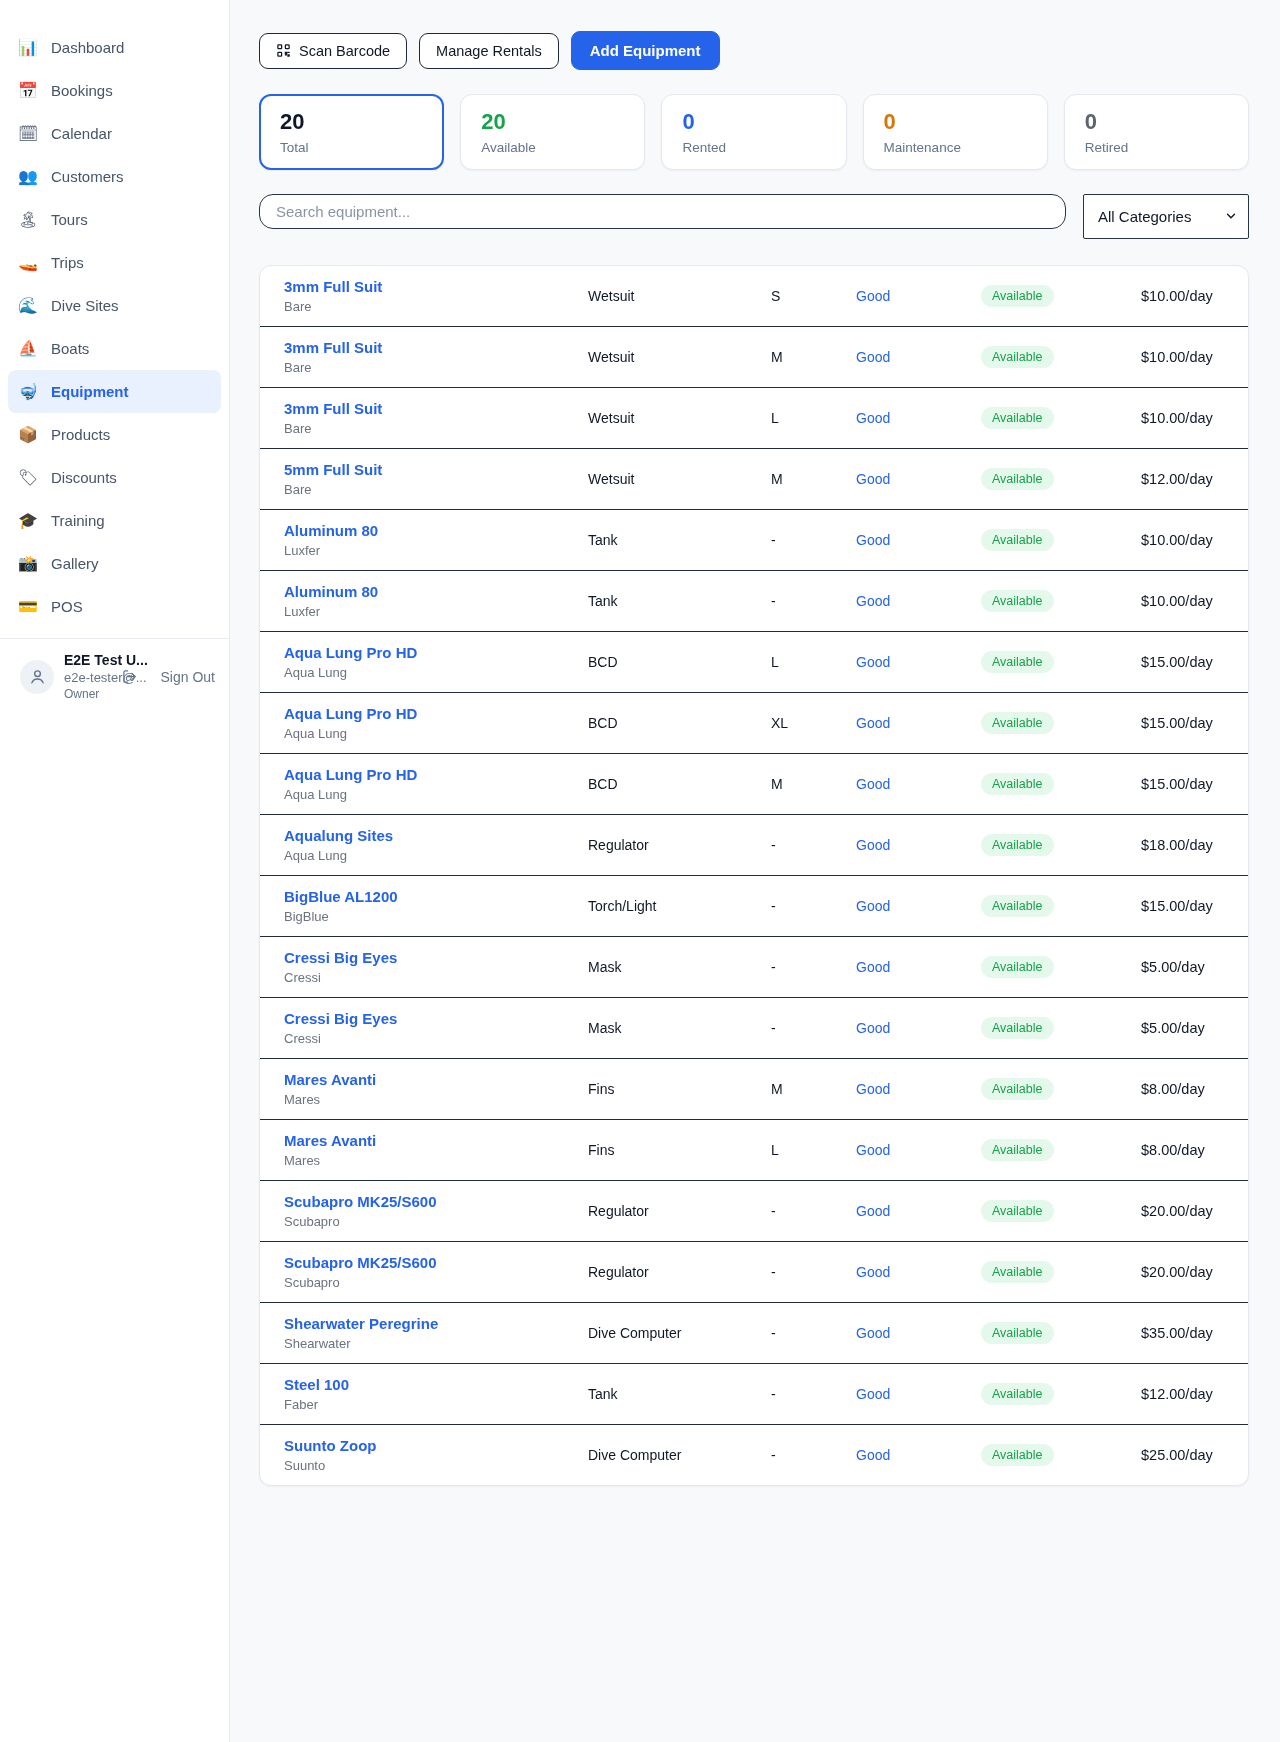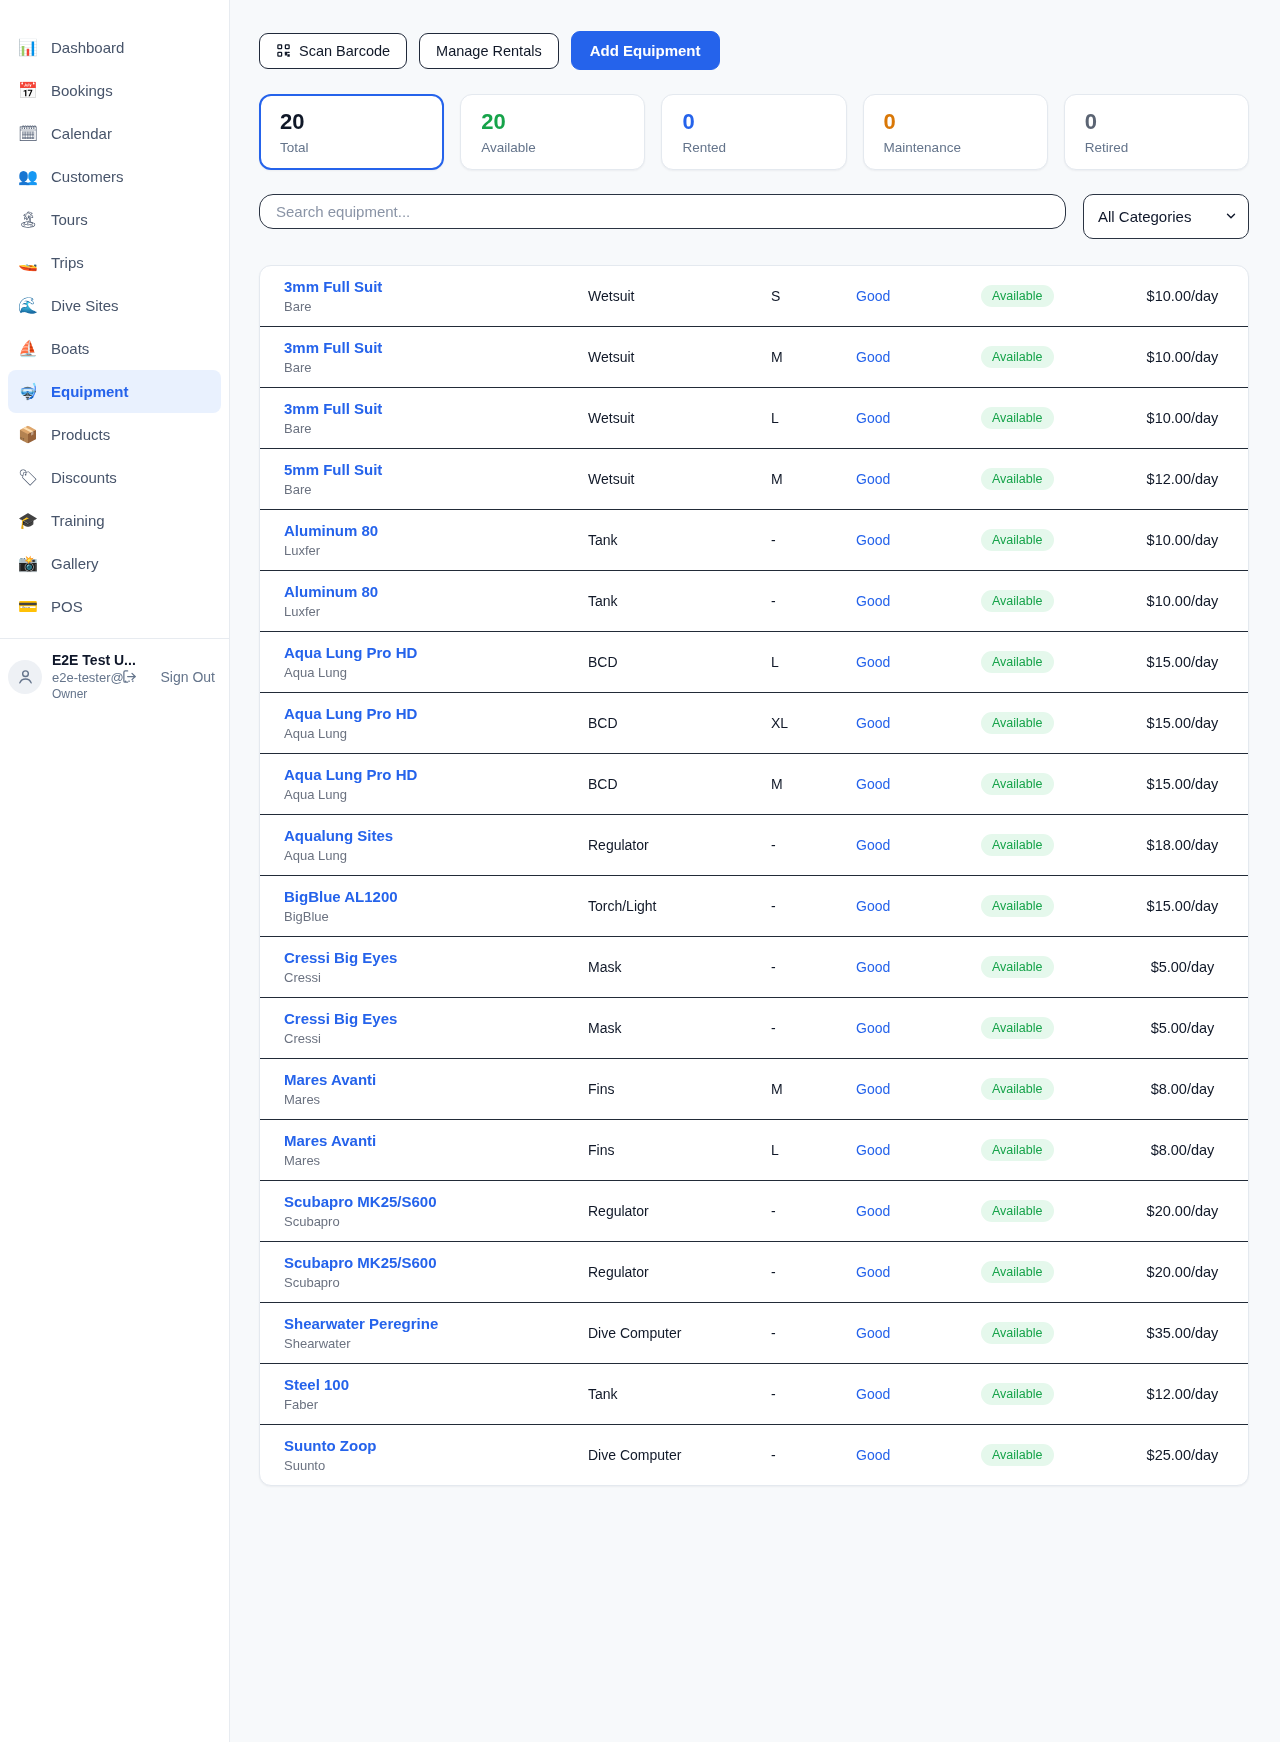--- a/index.html
+++ b/index.html
@@ -24,21 +24,21 @@
   .brand-domain { font-size:12.5px; color:#64748b; margin-top:5px; }
   .nav { padding:10px 8px 4px 8px; }
   .nav-item {
     display:flex; align-items:center; gap:13px;
     height:43px; padding:0 10px; border-radius:8px;
     color:#47546a; font-size:15px; cursor:pointer;
   }
   .nav-item .icon { width:20px; text-align:center; font-size:16px; line-height:1; }
   .nav-item.active { background:#e9f1fe; color:#2563eb; font-weight:600; }
   .side-divider { border-top:1px solid #e7ebf0; margin-top:6px; }
-  .user-row { display:flex; align-items:center; gap:10px; padding:13px 14px 13px 8px; }
+  .user-row { display:flex; align-items:center; gap:10px; padding:13px 14px 13px 20px; }
   .avatar {
     width:34px; height:34px; border-radius:50%;
     background:#eef1f5; display:flex; align-items:center; justify-content:center;
     flex:0 0 34px;
   }
   .user-meta { min-width:0; }
   .user-name { font-size:14px; font-weight:700; color:#0f172a; white-space:nowrap; }
   .user-email { font-size:13px; color:#64748b; margin-top:2px; white-space:nowrap; }
   .user-role { font-size:12px; color:#64748b; margin-top:2px; }
   .signout {
@@ -79,21 +79,21 @@
   .filter-row { display:flex; gap:17px; margin-bottom:26px; }
   .search-input {
     flex:1; height:35px; border:1.5px solid #2a3342; border-radius:14px;
     padding:0 16px; font-size:15px; color:#101828; background:#fff; outline:none;
     font-family:"Liberation Sans", sans-serif;
   }
   .search-input::placeholder { color:#8a94a6; }
   .select-wrap { position:relative; width:166px; flex:0 0 166px; }
   .select-wrap select {
     width:100%; height:45px; appearance:none; -webkit-appearance:none;
-    border:1.5px solid #2a3342; border-radius:10px; background:#fff;
+    border:1.5px solid #2a3342; border-radius:2px; background:#fff;
     padding:0 32px 0 14px; font-size:15px; font-weight:500; color:#0f172a;
     font-family:"Liberation Sans", sans-serif; cursor:pointer;
   }
   .select-chevron { position:absolute; right:11px; top:15px; pointer-events:none; }
 
   
   .table-card {
     background:#fff; border:1px solid #e4e9ef; border-radius:12px;
     overflow:hidden; box-shadow:0 1px 2px rgba(16,24,40,.05);
   }
@@ -104,21 +104,21 @@
   .trow { padding-top:12px; padding-bottom:12px; border-bottom:1px solid #222b38; cursor:pointer; }
   .trow:last-child { border-bottom:none; }
   .item-name { font-size:15px; font-weight:600; color:#2563eb; cursor:pointer; }
   .item-brand { font-size:13px; color:#6b7280; margin-top:4px; }
   .cell { font-size:14px; color:#101828; }
   .cell.condition { color:#2563eb; }
   .badge {
     display:inline-block; background:#e5f8ec; color:#16a34a;
     font-size:12.5px; font-weight:500; padding:4px 11px; border-radius:999px;
   }
-  .cell.rental { text-align:center; font-size:14.5px; color:#101828; }
+  .cell.rental { text-align:left; font-size:14.5px; color:#101828; }
 
   svg { display:block; }
 </style>
 </head>
 <body>
 
 <div class="app">
 
   <aside class="sidebar">
     <nav class="nav" id="nav">

